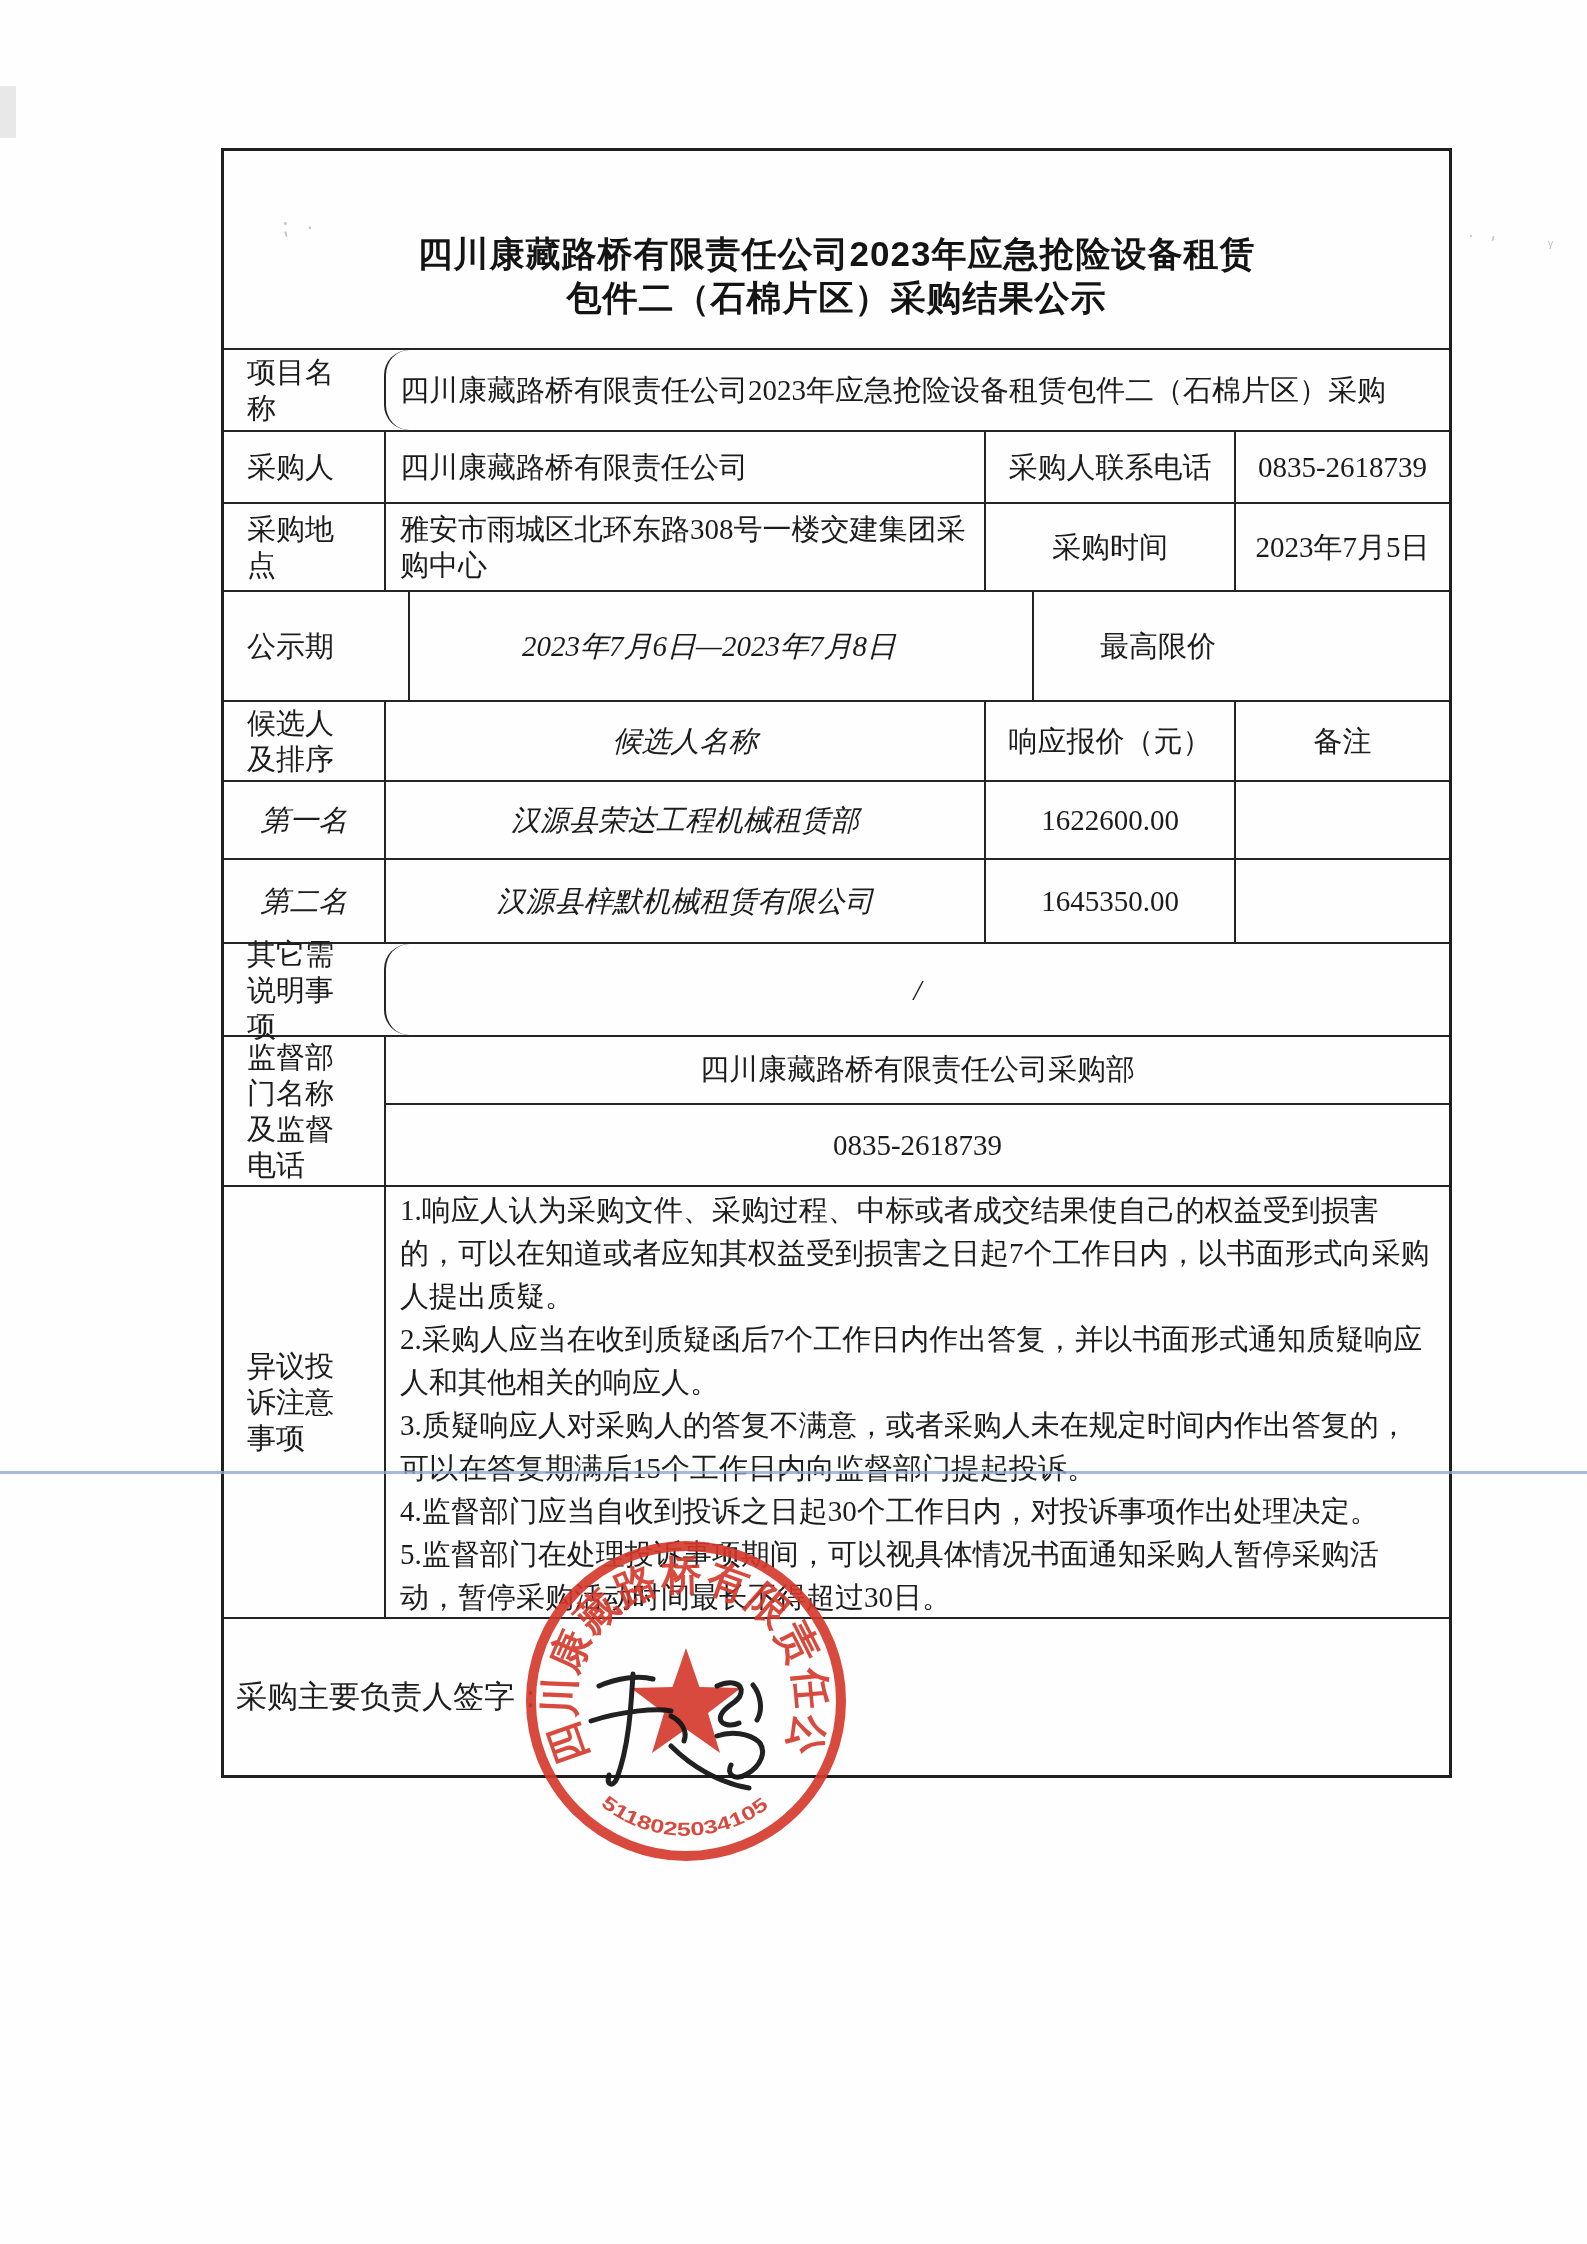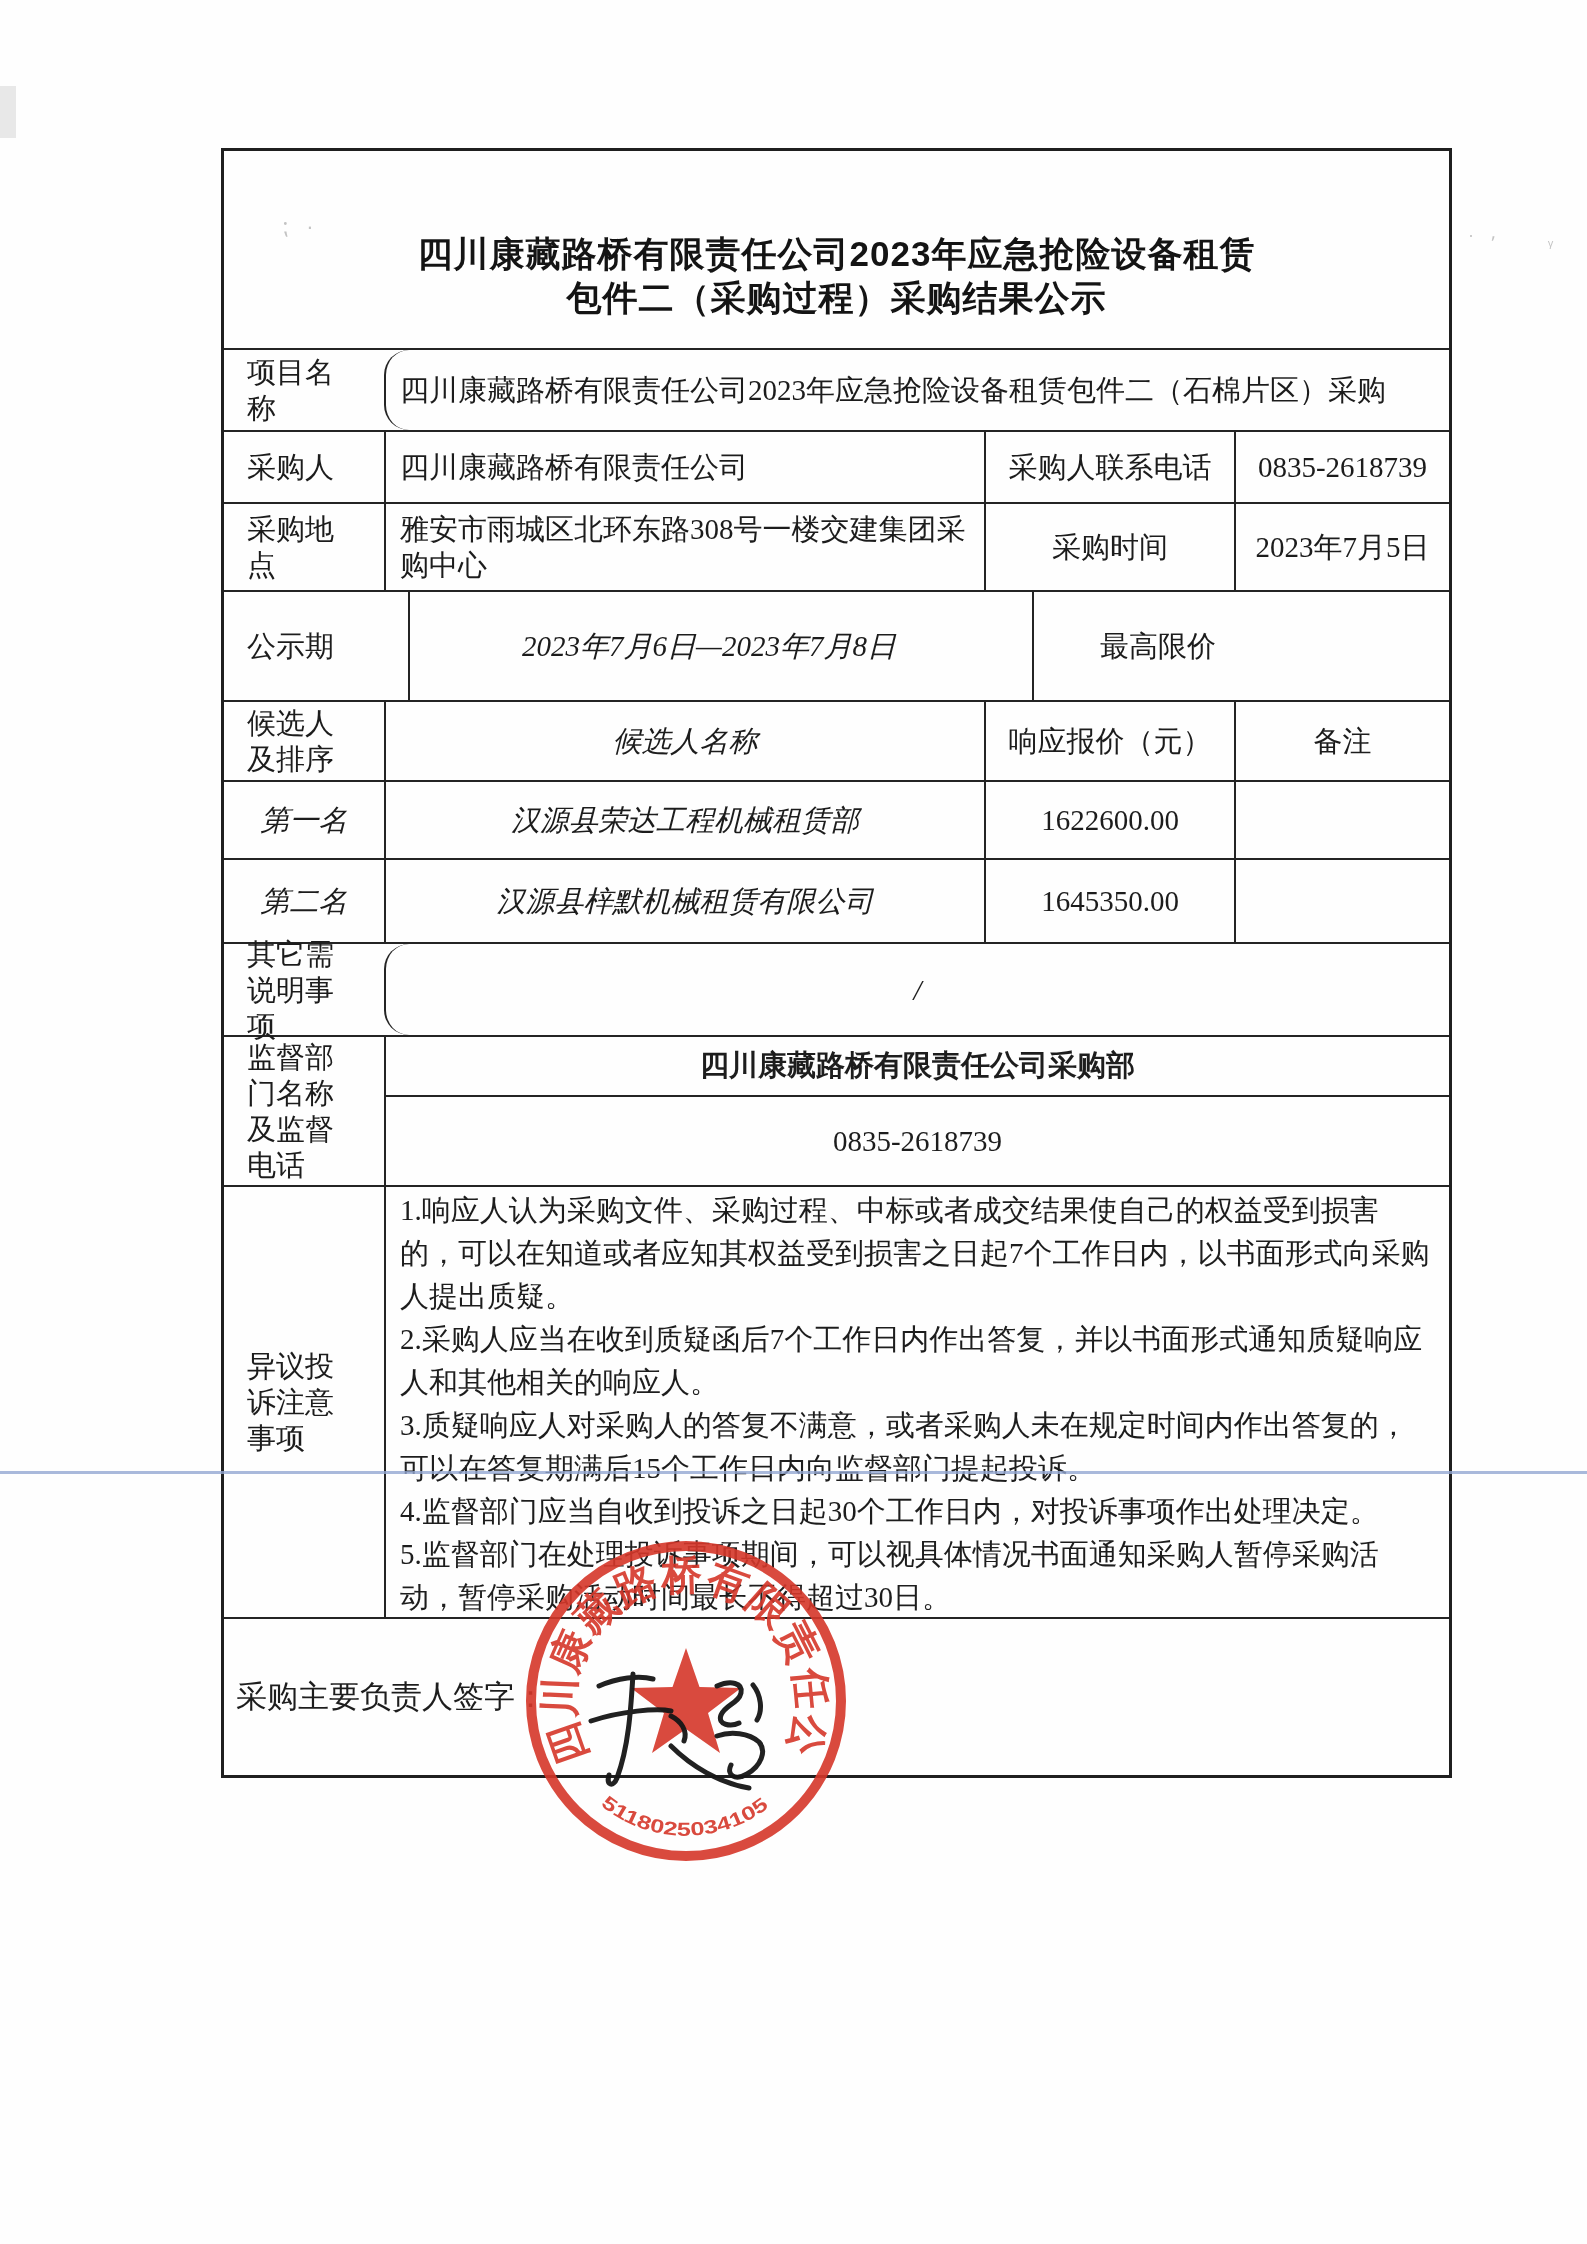--- a/index.html
+++ b/index.html
@@ -24,21 +24,21 @@
   .trow { display:flex; border-top:2px solid #242424; width:100%; }
   .cell { display:flex; align-items:center; font-size:29px; line-height:36px; color:#1c1c1c; }
   .c1 { width:160px; padding:4px 23px; }
   .c2 { width:600px; border-left:2px solid #242424; padding:4px 14px; }
   .c3 { width:250px; border-left:2px solid #242424; justify-content:center; text-align:center; padding:4px 8px; }
   .c4 { flex:1; border-left:2px solid #242424; justify-content:center; text-align:center; padding:4px 8px; }
   .cm { flex:1; border-left:2px solid #242424; padding:4px 14px;border-radius:25px; }
   .center { justify-content:center; text-align:center;font-style:italic; }
   .stack { flex:1; border-left:2px solid #242424; display:flex; flex-direction:column; }
   .stack .sub { display:flex; align-items:center; justify-content:center; font-size:29px; }
-  .stack .sub.first { height:60px; border-bottom:2px solid #242424;font-weight:bold; }
+  .stack .sub.first { height:68px; border-bottom:2px solid #242424; }
   .stack .sub.second { flex:1; }
   .paras { flex:1; border-left:2px solid #242424; display:flex; flex-direction:column;
            justify-content:center; padding:10px 14px 6px 14px; }
   .paras p { font-size:29px; line-height:43px; text-align:left; }
   .sig-row { border-top:2px solid #242424; display:flex; align-items:center; padding-left:12px; }
   .sig-label { font-size:31px; }
   
   .blue-line {
     position:absolute; left:0; top:1471px; width:1587px; height:3px;
     background:#94a8d2; opacity:.8;
@@ -57,21 +57,21 @@
 
   <div class="edge-strip"></div>
   <div class="smudge" style="left:283px; top:210px;">⁏ ·</div>
   <div class="smudge" style="left:1468px; top:222px; font-size:18px;">· ⸴</div>
   <div class="smudge" style="left:1548px; top:232px; font-size:16px;">ᵧ</div>
 
   <div class="doc-box">
 
     <div class="title-block">
       <div class="title-line">四川康藏路桥有限责任公司2023年应急抢险设备租赁</div>
-      <div class="title-line">包件二（采购过程）采购结果公示</div>
+      <div class="title-line">包件二（石棉片区）采购结果公示</div>
     </div>
 
     <div class="trow" style="height:82px;">
       <div class="cell c1">项目名称</div>
       <div class="cell cm">四川康藏路桥有限责任公司2023年应急抢险设备租赁包件二（石棉片区）采购</div>
     </div>
 
     <div class="trow" style="height:72px;">
       <div class="cell c1">采购人</div>
       <div class="cell c2">四川康藏路桥有限责任公司</div>

